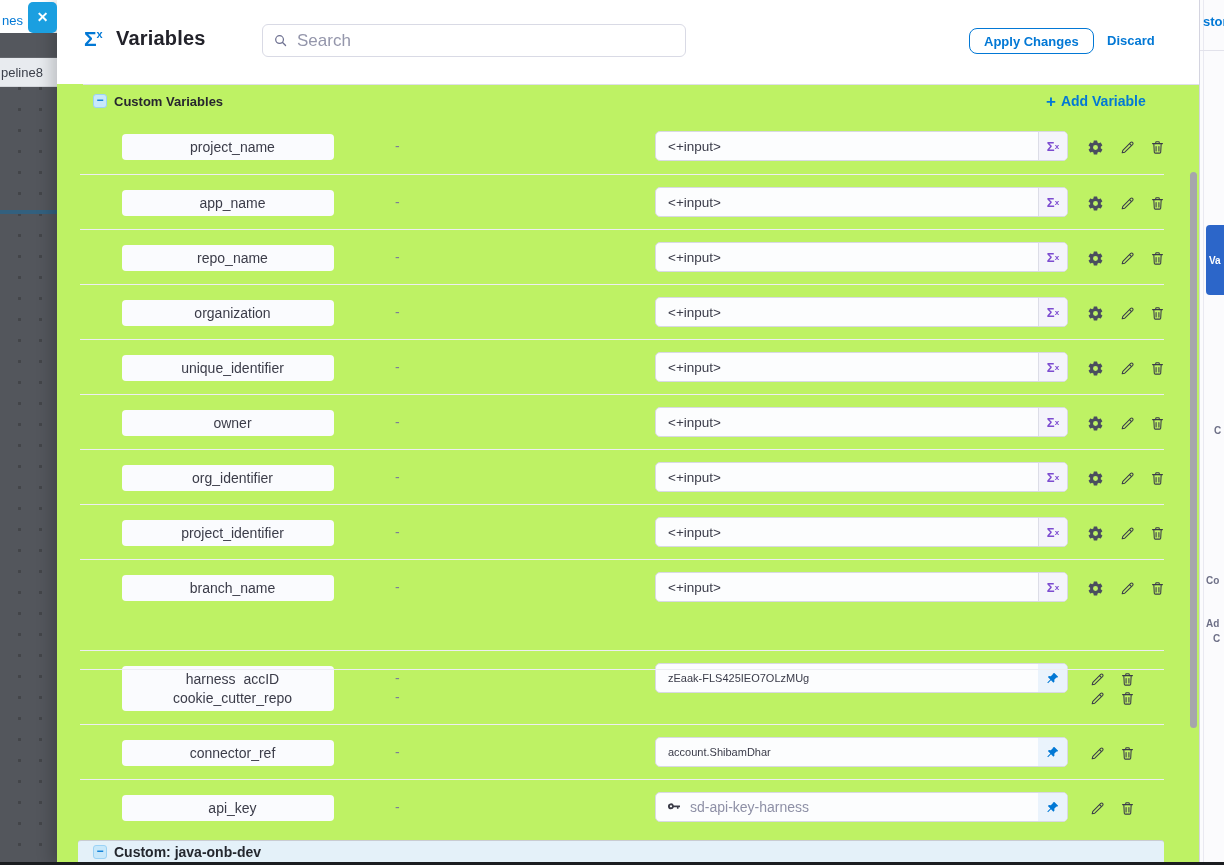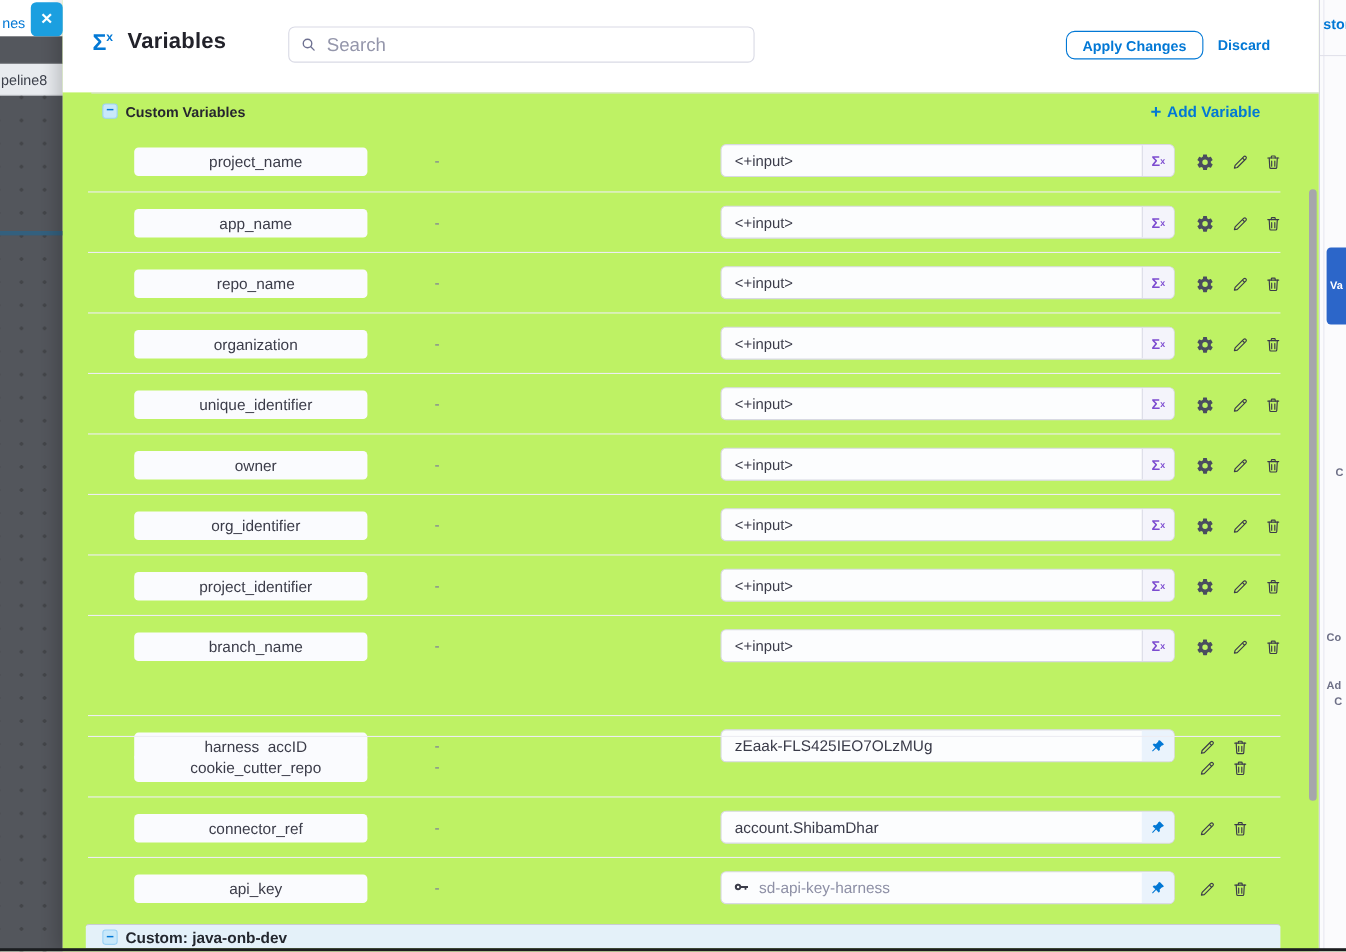--- a/index.html
+++ b/index.html
@@ -38,21 +38,21 @@
   .add-var { position:absolute; left:989px; top:2px; color:#0278d5; font-size:14px; font-weight:600; cursor:pointer; }
   .add-var .plus { font-size:17px; font-weight:700; margin-right:5px; vertical-align:-1px; }
 
   .rows { position:absolute; left:23px; top:119px; width:1084px; }
   .var-row { position:absolute; left:0; width:1084px; height:55px;text-align:center; }
   .var-row.sep { border-top:1px solid #ededf3; }
   .var-name { position:absolute; left:42px; top:15px; width:212px; height:26px; background:#fafbfe; border-radius:4px; font-size:14px; color:#3b3c49; line-height:26px; padding-left:9px; cursor:text; }
   .var-dash { position:absolute; left:315px; top:0; height:55px; line-height:55px; font-size:14px; color:#7d7f96; }
   .var-input { position:absolute; left:575px; top:12px; width:413px; height:30px; border:1px solid #d8d9e3; border-radius:5px; background:#fcfdfe; cursor:text; display:flex; align-items:center; overflow:hidden; }
   .var-value { font-size:13.5px; color:#3a3b49; padding-left:12px; white-space:nowrap; }
-  .var-value.fixedv { font-size:14px; }
+  .var-value.fixedv { font-size:11px; }
   .var-value.secretv { color:#8e90a6; font-size:14px; padding-left:8px; }
   .key-ic { margin-left:10px; flex:0 0 auto; display:flex; }
   .suffix { position:absolute; right:0; top:0; height:28px; width:29px; display:flex; align-items:center; justify-content:center; }
   .suffix.sigma { background:#f4f4fb; border-left:1px solid #dcdde7; color:#7c4bd0; font-size:13px; font-weight:700; cursor:pointer; }
   .suffix.sigma sup { font-size:8px; }
   .suffix.pin { background:#eaf3fc; cursor:pointer; }
   .icon-btn { position:absolute; top:19px; width:18px; height:18px; display:flex; align-items:center; justify-content:center; cursor:pointer; }
 
   .stage-header { position:absolute; left:21px; top:840px; width:1086px; height:22px; background:#e4f1f9; border-top:1px solid #c9ccd2; border-radius:3px 3px 0 0; }
   .stage-header .collapse-icon { left:15px; top:4px; }

